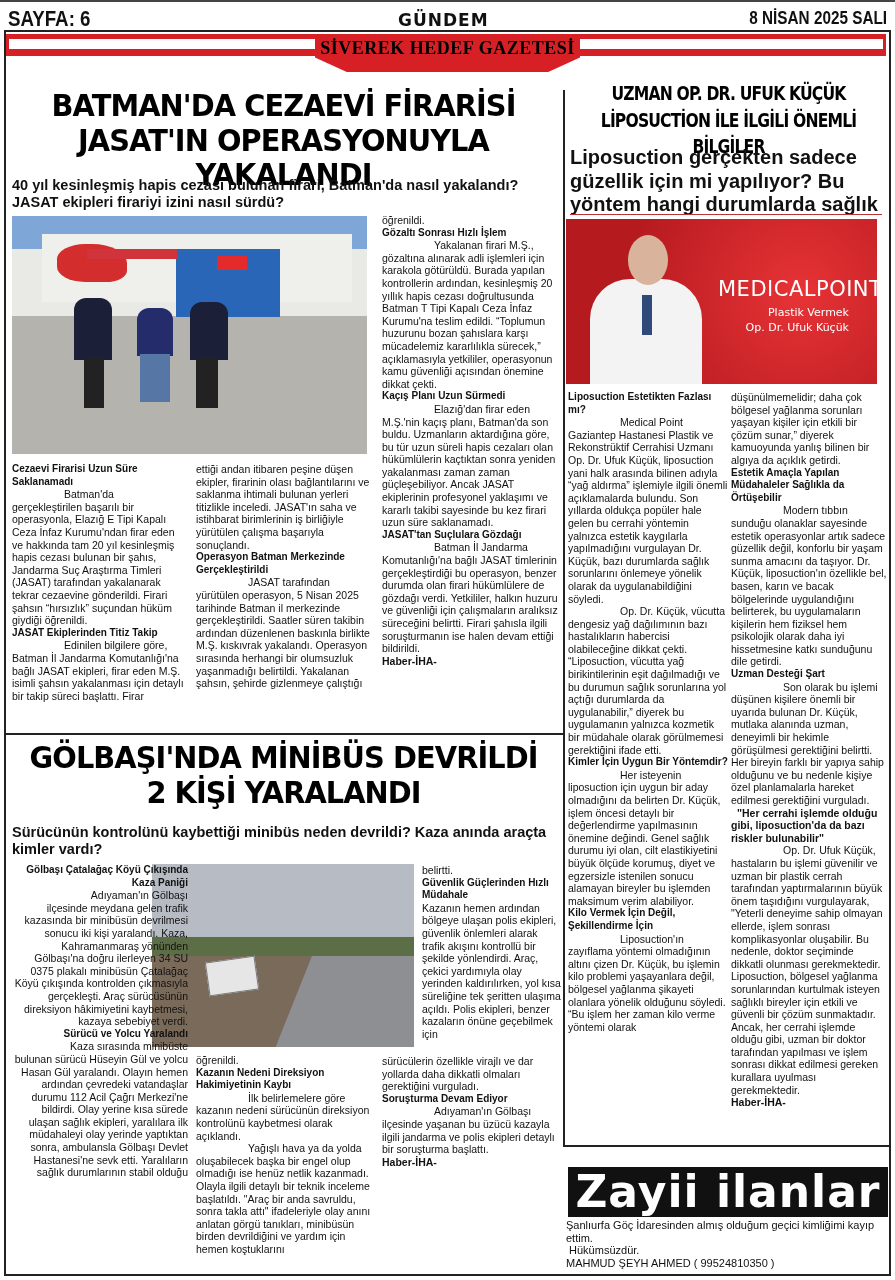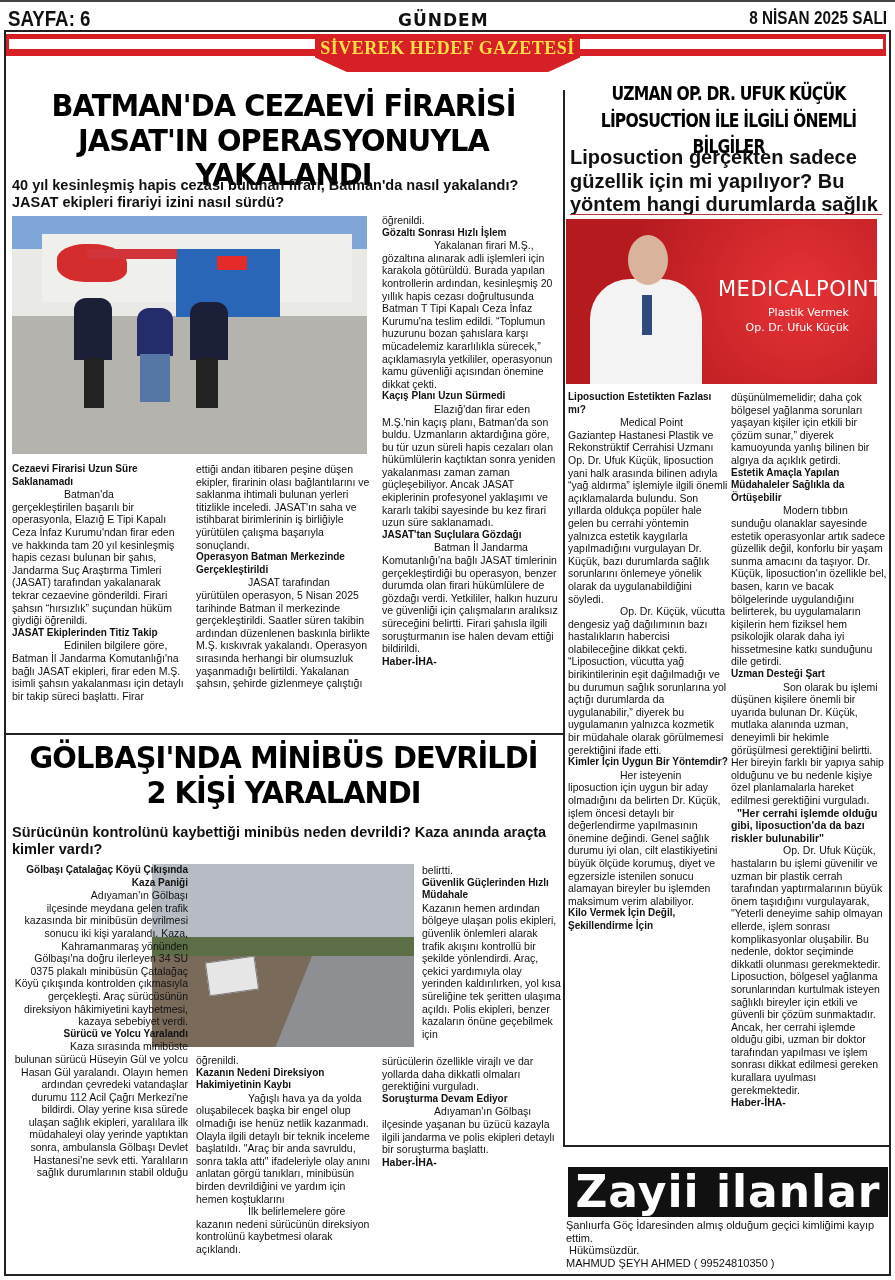--- a/index.html
+++ b/index.html
@@ -9,21 +9,21 @@
   .topline { position: absolute; left: 0; top: 0; width: 895px; height: 2px; background: #444; }
   .hdr-page { position: absolute; left: 8px; top: 6px; font: bold 22px "Liberation Sans", sans-serif; letter-spacing: 0px; transform: scaleX(0.85); transform-origin: left; }
   .hdr-sec { position: absolute; left: 398px; top: 10px; font: bold 17px "DejaVu Sans", sans-serif; letter-spacing: 1px; }
   .hdr-date { position: absolute; right: 8px; top: 8px; font: bold 18px "Liberation Sans", sans-serif; transform: scaleX(0.85); transform-origin: right; }
 
   .frame { position: absolute; left: 4px; top: 30px; width: 887px; height: 1246px; border: 2px solid #222; }
   .brand-bar { position: absolute; left: 6px; top: 34px; width: 880px; height: 22px; background: #d71f26; }
   .brand-bar .inner { position: absolute; left: 3px; top: 5px; right: 3px; height: 10px; background: #fff; }
   .brand-tab { position: absolute; left: 315px; top: 34px; width: 265px; height: 38px; background: #d71f26;
                clip-path: polygon(0 0, 100% 0, 100% 62%, 88% 100%, 12% 100%, 0 62%); }
-  .brand-tab span { display: block; text-align: center; color: #fde047; font: bold 18px "Liberation Serif", serif; padding-top: 4px; letter-spacing: 0.5px; }
+  .brand-tab span { display: block; text-align: center; color: #000000; font: bold 18px "Liberation Serif", serif; padding-top: 4px; letter-spacing: 0.5px; }
 
   .vdiv { position: absolute; left: 563px; top: 90px; width: 2px; height: 1055px; background: #222; }
   .hrule { position: absolute; height: 2px; background: #222; }
 
   .title { position: absolute; font-family: "DejaVu Sans", sans-serif; font-weight: bold; text-align: center; color: #000; line-height: 1.12; letter-spacing: -1px; }
   .t1 { left: 6px; top: 88px; width: 555px; font-size: 31px; transform: scaleX(0.93); }
   .t2 { left: 6px; top: 740px; width: 555px; font-size: 31px; transform: scaleX(0.93); }
   .t3 { left: 566px; top: 80px; width: 325px; font-size: 19px; transform: scaleX(0.82); line-height: 1.4; }
 
   .sub { position: absolute; font: bold 14.5px "Liberation Sans", sans-serif; line-height: 1.18; color: #111; }
@@ -128,22 +128,22 @@
 
 <div class="col" style="left:12px;top:864px;width:176px;text-align:right;">
   <p class="h">Gölbaşı Çatalağaç Köyü Çıkışında Kaza Paniği</p>
   <p class="ind">Adıyaman'ın Gölbaşı ilçesinde meydana gelen trafik kazasında bir minibüsün devrilmesi sonucu iki kişi yaralandı. Kaza, Kahramanmaraş yönünden Gölbaşı'na doğru ilerleyen 34 SU 0375 plakalı minibüsün Çatalağaç Köyü çıkışında kontrolden çıkmasıyla gerçekleşti. Araç sürücüsünün direksiyon hâkimiyetini kaybetmesi, kazaya sebebiyet verdi.</p>
   <p class="h">Sürücü ve Yolcu Yaralandı</p>
   <p class="ind">Kaza sırasında minibüste bulunan sürücü Hüseyin Gül ve yolcu Hasan Gül yaralandı. Olayın hemen ardından çevredeki vatandaşlar durumu 112 Acil Çağrı Merkezi'ne bildirdi. Olay yerine kısa sürede ulaşan sağlık ekipleri, yaralılara ilk müdahaleyi olay yerinde yaptıktan sonra, ambulansla Gölbaşı Devlet Hastanesi'ne sevk etti. Yaralıların sağlık durumlarının stabil olduğu</p>
 </div>
 <div class="col" style="left:196px;top:1054px;width:176px;">
   <p>öğrenildi.</p>
   <p class="h">Kazanın Nedeni Direksiyon Hakimiyetinin Kaybı</p>
+  <p class="ind">İlk belirlemelere göre kazanın nedeni sürücünün direksiyon kontrolünü kaybetmesi olarak açıklandı.</p>
   <p class="ind">Yağışlı hava ya da yolda oluşabilecek başka bir engel olup olmadığı ise henüz netlik kazanmadı. Olayla ilgili detaylı bir teknik inceleme başlatıldı. "Araç bir anda savruldu, sonra takla attı" ifadeleriyle olay anını anlatan görgü tanıkları, minibüsün birden devrildiğini ve yardım için hemen koştuklarını</p>
-  <p class="ind">İlk belirlemelere göre kazanın nedeni sürücünün direksiyon kontrolünü kaybetmesi olarak açıklandı.</p>
 </div>
 <div class="col" style="left:422px;top:864px;width:140px;">
   <p>belirtti.</p>
   <p class="h">Güvenlik Güçlerinden Hızlı Müdahale</p>
   <p> Kazanın hemen ardından bölgeye ulaşan polis ekipleri, güvenlik önlemleri alarak trafik akışını kontrollü bir şekilde yönlendirdi. Araç, çekici yardımıyla olay yerinden kaldırılırken, yol kısa süreliğine tek şeritten ulaşıma açıldı. Polis ekipleri, benzer kazaların önüne geçebilmek için</p>
 </div>
 <div class="col" style="left:382px;top:1055px;width:178px;">
   <p>sürücülerin özellikle virajlı ve dar yollarda daha dikkatli olmaları gerektiğini vurguladı.</p>
   <p class="h">Soruşturma Devam Ediyor</p>
   <p class="ind">Adıyaman'ın Gölbaşı ilçesinde yaşanan bu üzücü kazayla ilgili jandarma ve polis ekipleri detaylı bir soruşturma başlattı.</p>
@@ -168,20 +168,21 @@
   </div>
 </div>
 
 <div class="col" style="left:568px;top:391px;width:160px;">
   <p class="h">Liposuction Estetikten Fazlası mı?</p>
   <p class="ind">Medical Point Gaziantep Hastanesi Plastik ve Rekonstrüktif Cerrahisi Uzmanı Op. Dr. Ufuk Küçük, liposuction yani halk arasında bilinen adıyla “yağ aldırma” işlemiyle ilgili önemli açıklamalarda bulundu. Son yıllarda oldukça popüler hale gelen bu cerrahi yöntemin yalnızca estetik kaygılarla yapılmadığını vurgulayan Dr. Küçük, bazı durumlarda sağlık sorunlarını önlemeye yönelik olarak da uygulanabildiğini söyledi.</p>
   <p class="ind">Op. Dr. Küçük, vücutta dengesiz yağ dağılımının bazı hastalıkların habercisi olabileceğine dikkat çekti. “Liposuction, vücutta yağ birikintilerinin eşit dağılmadığı ve bu durumun sağlık sorunlarına yol açtığı durumlarda da uygulanabilir,” diyerek bu uygulamanın yalnızca kozmetik bir müdahale olarak görülmemesi gerektiğini ifade etti.</p>
   <p class="h">Kimler İçin Uygun Bir Yöntemdir?</p>
   <p class="ind">Her isteyenin liposuction için uygun bir aday olmadığını da belirten Dr. Küçük, işlem öncesi detaylı bir değerlendirme yapılmasının önemine değindi. Genel sağlık durumu iyi olan, cilt elastikiyetini büyük ölçüde korumuş, diyet ve egzersizle istenilen sonucu alamayan bireyler bu işlemden maksimum verim alabiliyor.</p>
   <p class="h">Kilo Vermek İçin Değil, Şekillendirme İçin</p>
+  <p class="ind">Liposuction'ın zayıflama yöntemi olmadığının altını çizen Dr. Küçük, bu işlemin kilo problemi yaşayanlara değil, bölgesel yağlanma şikayeti olanlara yönelik olduğunu söyledi. “Bu işlem her zaman kilo verme yöntemi olarak</p>
 </div>
 <div class="col" style="left:731px;top:391px;width:156px;">
   <p>düşünülmemelidir; daha çok bölgesel yağlanma sorunları yaşayan kişiler için etkili bir çözüm sunar,” diyerek kamuoyunda yanlış bilinen bir algıya da açıklık getirdi.</p>
   <p class="h">Estetik Amaçla Yapılan Müdahaleler Sağlıkla da Örtüşebilir</p>
   <p class="ind">Modern tıbbın sunduğu olanaklar sayesinde estetik operasyonlar artık sadece güzellik değil, konforlu bir yaşam sunma amacını da taşıyor. Dr. Küçük, liposuction'ın özellikle bel, basen, karın ve bacak bölgelerinde uygulandığını belirterek, bu uygulamaların kişilerin hem fiziksel hem psikolojik olarak daha iyi hissetmesine katkı sunduğunu dile getirdi.</p>
   <p class="h">Uzman Desteği Şart</p>
   <p class="ind">Son olarak bu işlemi düşünen kişilere önemli bir uyarıda bulunan Dr. Küçük, mutlaka alanında uzman, deneyimli bir hekimle görüşülmesi gerektiğini belirtti. Her bireyin farklı bir yapıya sahip olduğunu ve bu nedenle kişiye özel planlamalarla hareket edilmesi gerektiğini vurguladı.</p>
   <p class="quote">"Her cerrahi işlemde olduğu gibi, liposuction'da da bazı riskler bulunabilir"</p>
   <p class="ind">Op. Dr. Ufuk Küçük, hastaların bu işlemi güvenilir ve uzman bir plastik cerrah tarafından yaptırmalarının büyük önem taşıdığını vurgulayarak, "Yeterli deneyime sahip olmayan ellerde, işlem sonrası komplikasyonlar oluşabilir. Bu nedenle, doktor seçiminde dikkatli olunması gerekmektedir. Liposuction, bölgesel yağlanma sorunlarından kurtulmak isteyen sağlıklı bireyler için etkili ve güvenli bir çözüm sunmaktadır. Ancak, her cerrahi işlemde olduğu gibi, uzman bir doktor tarafından yapılması ve işlem sonrası dikkat edilmesi gereken kurallara uyulması gerekmektedir.</p>
   <p class="sig">Haber-İHA-</p>

